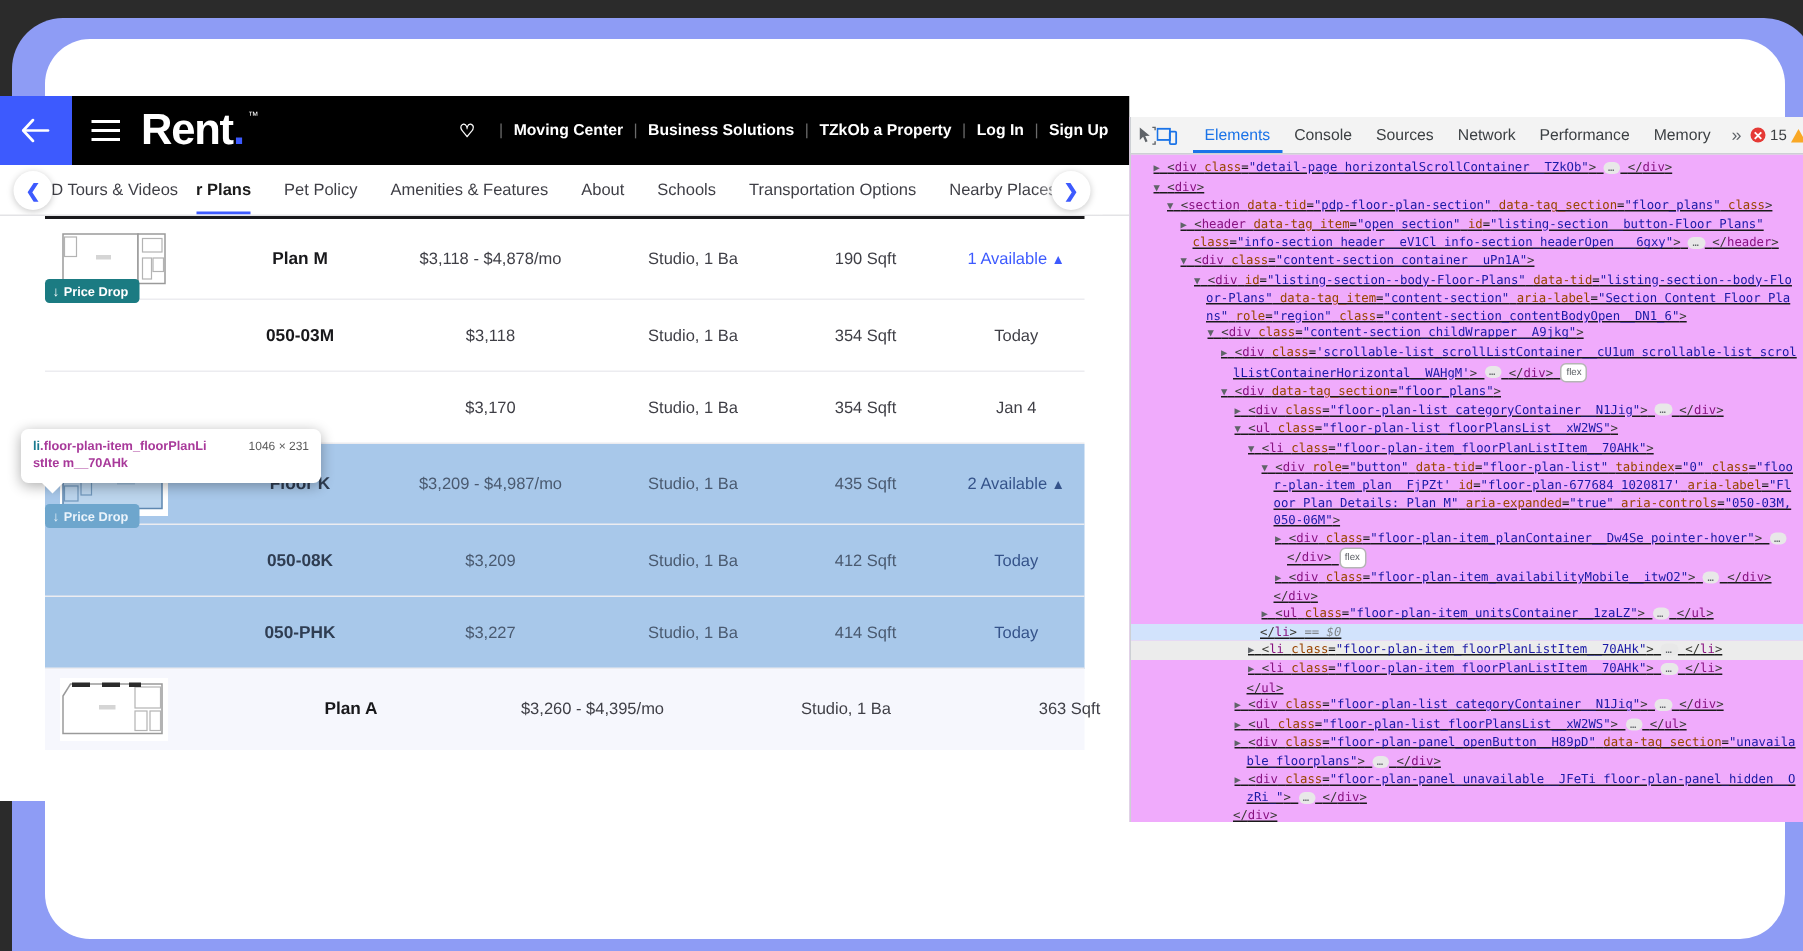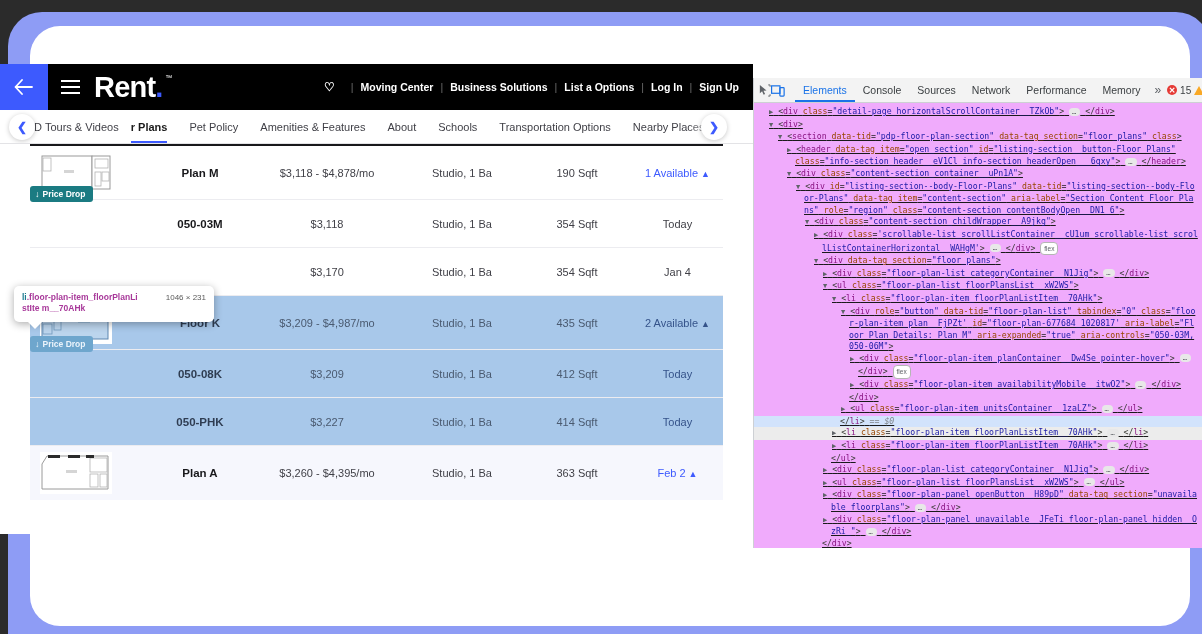--- a/index.html
+++ b/index.html
@@ -146,21 +146,21 @@
   .fp-row {
     position: relative;
     display: flex;
     align-items: center;
     border-bottom: 1px solid #ececf0;
     font-size: 11px;
     color: #3f3f46;
   }
   .fp-row.plan { height: 54px; }
   .fp-row.unit { height: 48px; }
-  .fp-row.last-plan { border-bottom: none; }
+  .fp-row.last-plan { border-bottom: none; gap: 34px; }
   .fp-row.highlight {
     background: #a8c8ea;
   }
   .fp-row.shade { background: #f6f7fd; }
 
   .cell-thumb { width: 118px; flex:none; position:relative; padding-left: 2px; }
   .cell-name  { width: 104px; flex:none; text-align:center; font-weight:700; color:#18181b; font-size:11.5px; }
   .cell-price { width: 150px; flex:none; text-align:center; }
   .cell-bed   { width: 120px; flex:none; text-align:center; }
   .cell-sqft  { width: 110px; flex:none; text-align:center; }
@@ -336,21 +336,21 @@
       <div class="brand">
         <span>Rent</span><span class="dot">.</span><span class="tm">™</span>
       </div>
       <div class="hdr-right">
         <span class="heart">♡</span>
         <span class="sep">|</span>
         <a>Moving Center</a>
         <span class="sep">|</span>
         <a>Business Solutions</a>
         <span class="sep">|</span>
-        <a>List a Options</a>
+        <a>TZkOb a Property</a>
         <span class="sep">|</span>
         <a>Log In</a>
         <span class="sep">|</span>
         <a>Sign Up</a>
       </div>
     </div>
 
     <div class="subnav">
       <div class="subnav-scroll">
         <div class="subnav-item">

